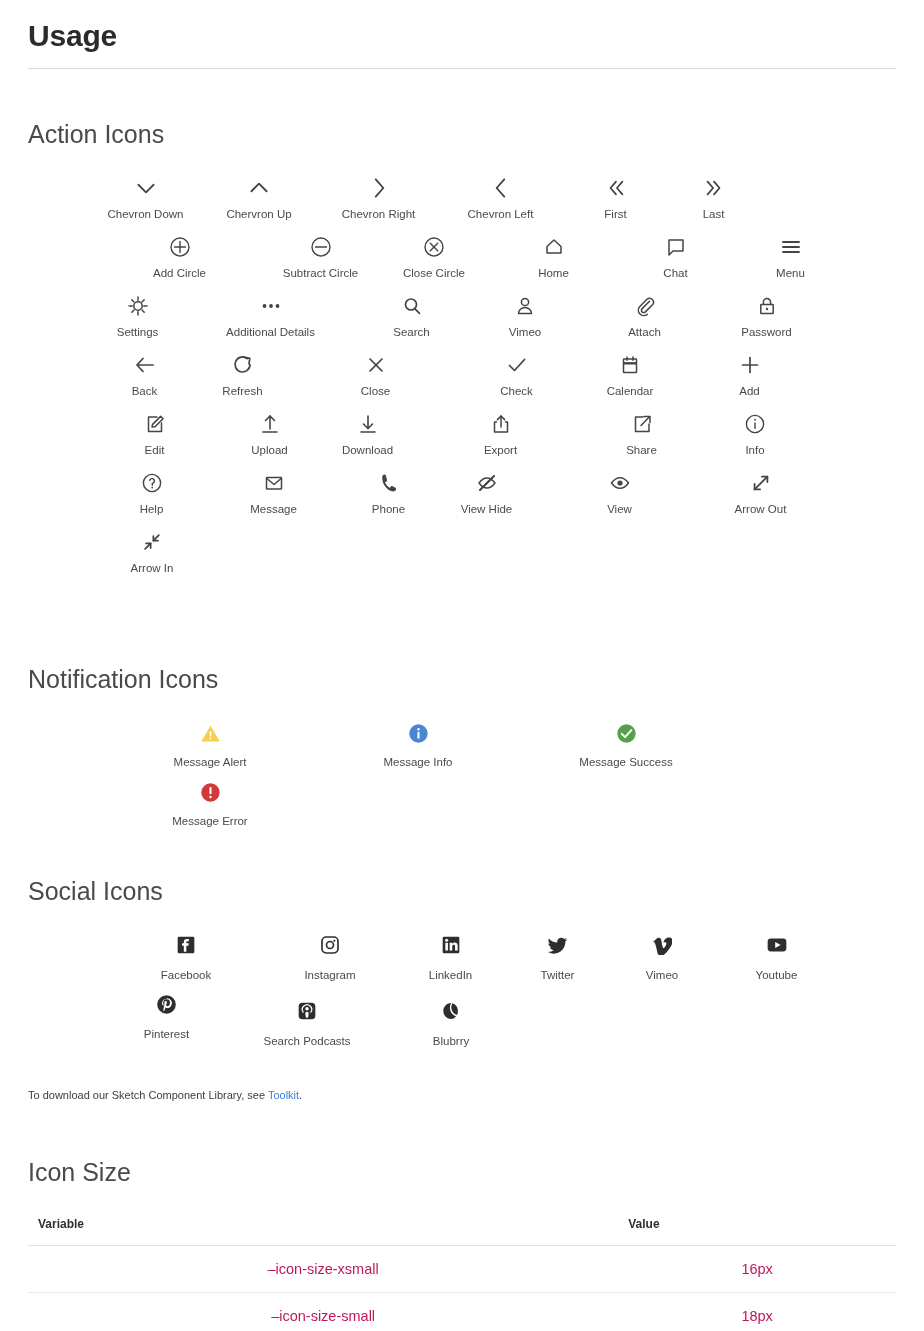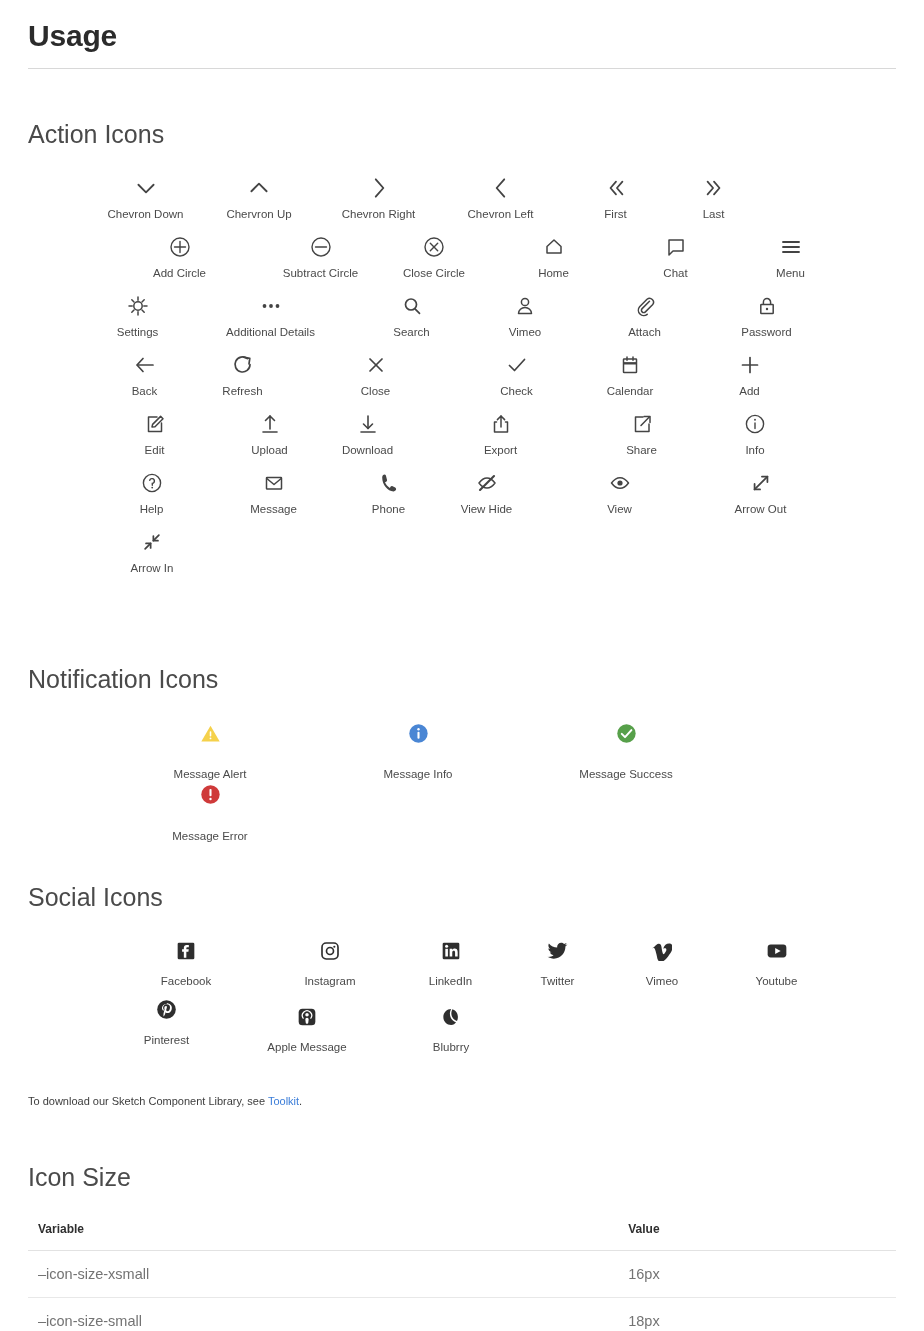--- a/index.html
+++ b/index.html
@@ -88,21 +88,21 @@
   .grid-action .icon-cell:nth-child(7n+0) { width: 175px; }
 
   
   .grid-notif {
     margin-top: 26px;
     margin-left: 78px;
     display: flex;
   }
   .grid-notif .icon-cell { width: 208px; }
   .grid-notif .icon-glyph { height: 26px; }
-  .grid-notif .icon-label { margin-top: 21px; }
+  .grid-notif .icon-label { margin-top: 9px; }
 
   
   .grid-social { margin-left: 78px; margin-top: 26px; }
   .grid-social .icon-cell { width: 160px; }
   .grid-social .icon-glyph { height: 26px; }
   .grid-social .icon-label { margin-top: 10px; }
   .grid-social .icon-cell:nth-child(1) { width: 160px; }
   .grid-social .icon-cell:nth-child(2) { width: 128px; }
   .grid-social .icon-cell:nth-child(3) { width: 113px; }
   .grid-social .icon-cell:nth-child(4) { width: 101px; }
@@ -135,22 +135,23 @@
   .size-table th {
     text-align: left;
     font-size: 12px;
     font-weight: bold;
     color: #2f2f2f;
     padding: 6px 10px 14px 10px;
     border-bottom: 1px solid #e2e2e2;
   }
   .size-table td {
     padding: 15px 10px;
-    color: #737373;
+    color: #be185d;
     border-bottom: 1px solid #e8e8e8;
+    text-align: center;
   }
   .size-table tbody tr:last-child td { border-bottom: none; }
   .col-var { width: 68%; }
   .col-val { width: 32%; }
 </style>
 </head>
 <body>
 
 <div class="page">
 
@@ -671,21 +672,21 @@
 
     <div class="icon-cell social-row2">
       <span class="icon-glyph">
         <svg width="20" height="20" viewBox="0 0 24 24">
             <rect x="2" y="2" width="20" height="20" rx="4.6" fill="#2e2e2e"></rect>
             <circle cx="12" cy="9.2" r="2.1" fill="#ffffff"></circle>
             <path d="M12 12.9 c-1.2 0-2.1 1-2 2.2 l0.5 3.7 c0.1 0.8 0.7 1.3 1.5 1.3 0.8 0 1.4-0.5 1.5-1.3 l0.5-3.7 c0.1-1.2-0.8-2.2-2-2.2 Z" fill="#ffffff"></path>
             <path d="M7.4 13.4 a5.6 5.6 0 1 1 9.2 0" fill="none" stroke="#ffffff" stroke-width="1.5" stroke-linecap="round"></path>
           </svg>
       </span>
-      <span class="icon-label">Apple Message</span>
+      <span class="icon-label">Search Podcasts</span>
     </div>
 
     <div class="icon-cell social-row2">
       <span class="icon-glyph">
         <svg width="20" height="20" viewBox="0 0 24 24">
             <path d="M12.2 2.4 c-5 0-9.4 4.2-9.4 9.6 0 5.4 4.2 9.6 9.4 9.6 2.6 0 4.7-1.3 5.8-3.2 -3.1-1.1-5.3-3.2-6.5-6.1 -1.2-3-1.2-6.1 0.7-9.9 Z" fill="#2e2e2e"></path>
             <path d="M13.6 2.6 c-1.6 3.4-1.5 6.2-0.4 8.8 1.1 2.6 3.1 4.5 6 5.5 0.7-1.4 1.1-3 1.1-4.9 0-4.6-2.9-8.5-6.7-9.4 Z" fill="#2e2e2e"></path>
           </svg>
       </span>
       <span class="icon-label">Blubrry</span>

